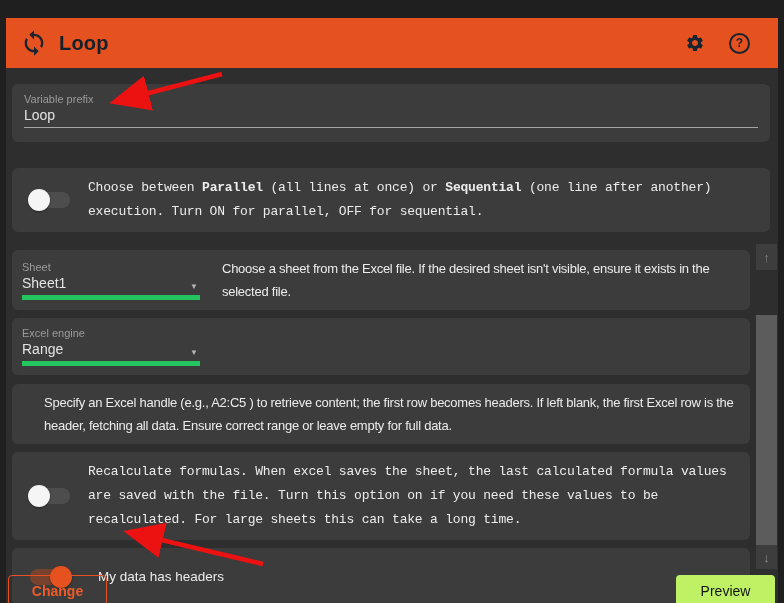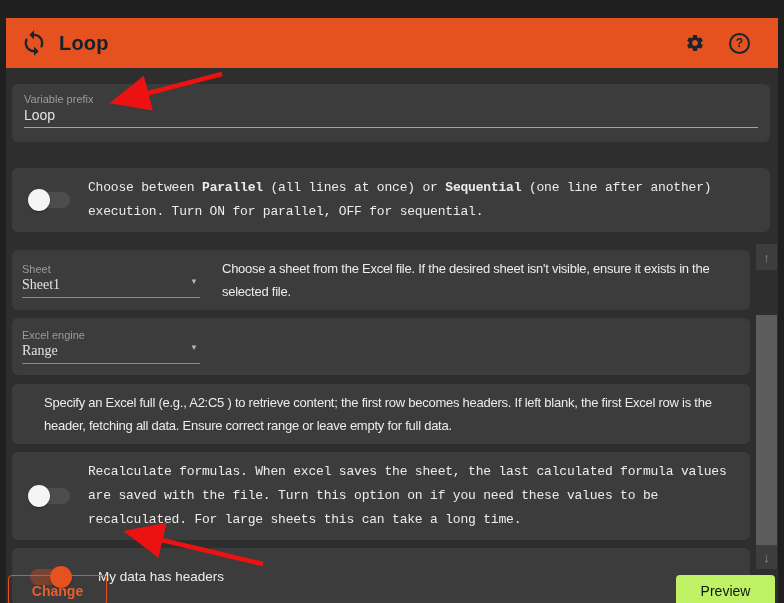--- a/index.html
+++ b/index.html
@@ -62,22 +62,22 @@
   .toggle.on .knob{left:22px;background:#e5511f;}
   .row-text{
     font-size:13px;color:#ececec;line-height:24px;letter-spacing:-.2px;font-family:Liberation Mono, monospace;
   }
   .row-text b{font-weight:700;}
   
   .scroll-region{margin-top:18px;}
   .select-panel{display:flex;align-items:center;padding:7px 10px;margin-top:8px;}
   .select-panel .field{width:178px;flex:none;}
   .select-row{
-    display:flex;align-items:flex-start;justify-content:space-between;
-    border-bottom:1px solid #22c55e;padding:2px 0 4px 0;font-family:Liberation Serif, serif;
+    display:flex;align-items:flex-end;justify-content:space-between;
+    border-bottom:5px solid #22c55e;padding:2px 0 4px 0;
   }
   .select-value{font-size:14px;color:#e3e3e3;}
   .dd-arrow{font-size:8px;color:#b5b5b5;padding-right:2px;}
   .desc{
     flex:1;margin-left:22px;font-size:13px;color:#ececec;line-height:23px;
     letter-spacing:-.25px;
   }
   .desc b{font-weight:400;}
   .panel-sheet{min-height:56px;}
   .panel-engine{min-height:57px;}
@@ -173,21 +173,21 @@
       <span class="field">
         <label class="field-label">Excel engine</label>
         <span class="select-row">
           <span class="select-value">Range</span>
           <span class="dd-arrow">▼</span>
         </span>
       </span>
     </div>
 
     <div class="panel scrollw panel-range select-panel">
-      <span class="desc"><span>Specify an Excel full (e.g., </span><b>A2:C5</b><span> ) to retrieve content; the first row becomes headers. If left blank, the first Excel row is the header, fetching all data. Ensure correct range or leave empty for full data.</span></span>
+      <span class="desc"><span>Specify an Excel handle (e.g., </span><b>A2:C5</b><span> ) to retrieve content; the first row becomes headers. If left blank, the first Excel row is the header, fetching all data. Ensure correct range or leave empty for full data.</span></span>
     </div>
 
     <div class="panel scrollw panel-recalc toggle-row">
       <span class="toggle">
         <span class="track"></span>
         <span class="knob"></span>
       </span>
       <span class="row-text">Recalculate formulas. When excel saves the sheet, the last calculated formula values are saved with the file. Turn this option on if you need these values to be recalculated. For large sheets this can take a long time.</span>
     </div>
 

